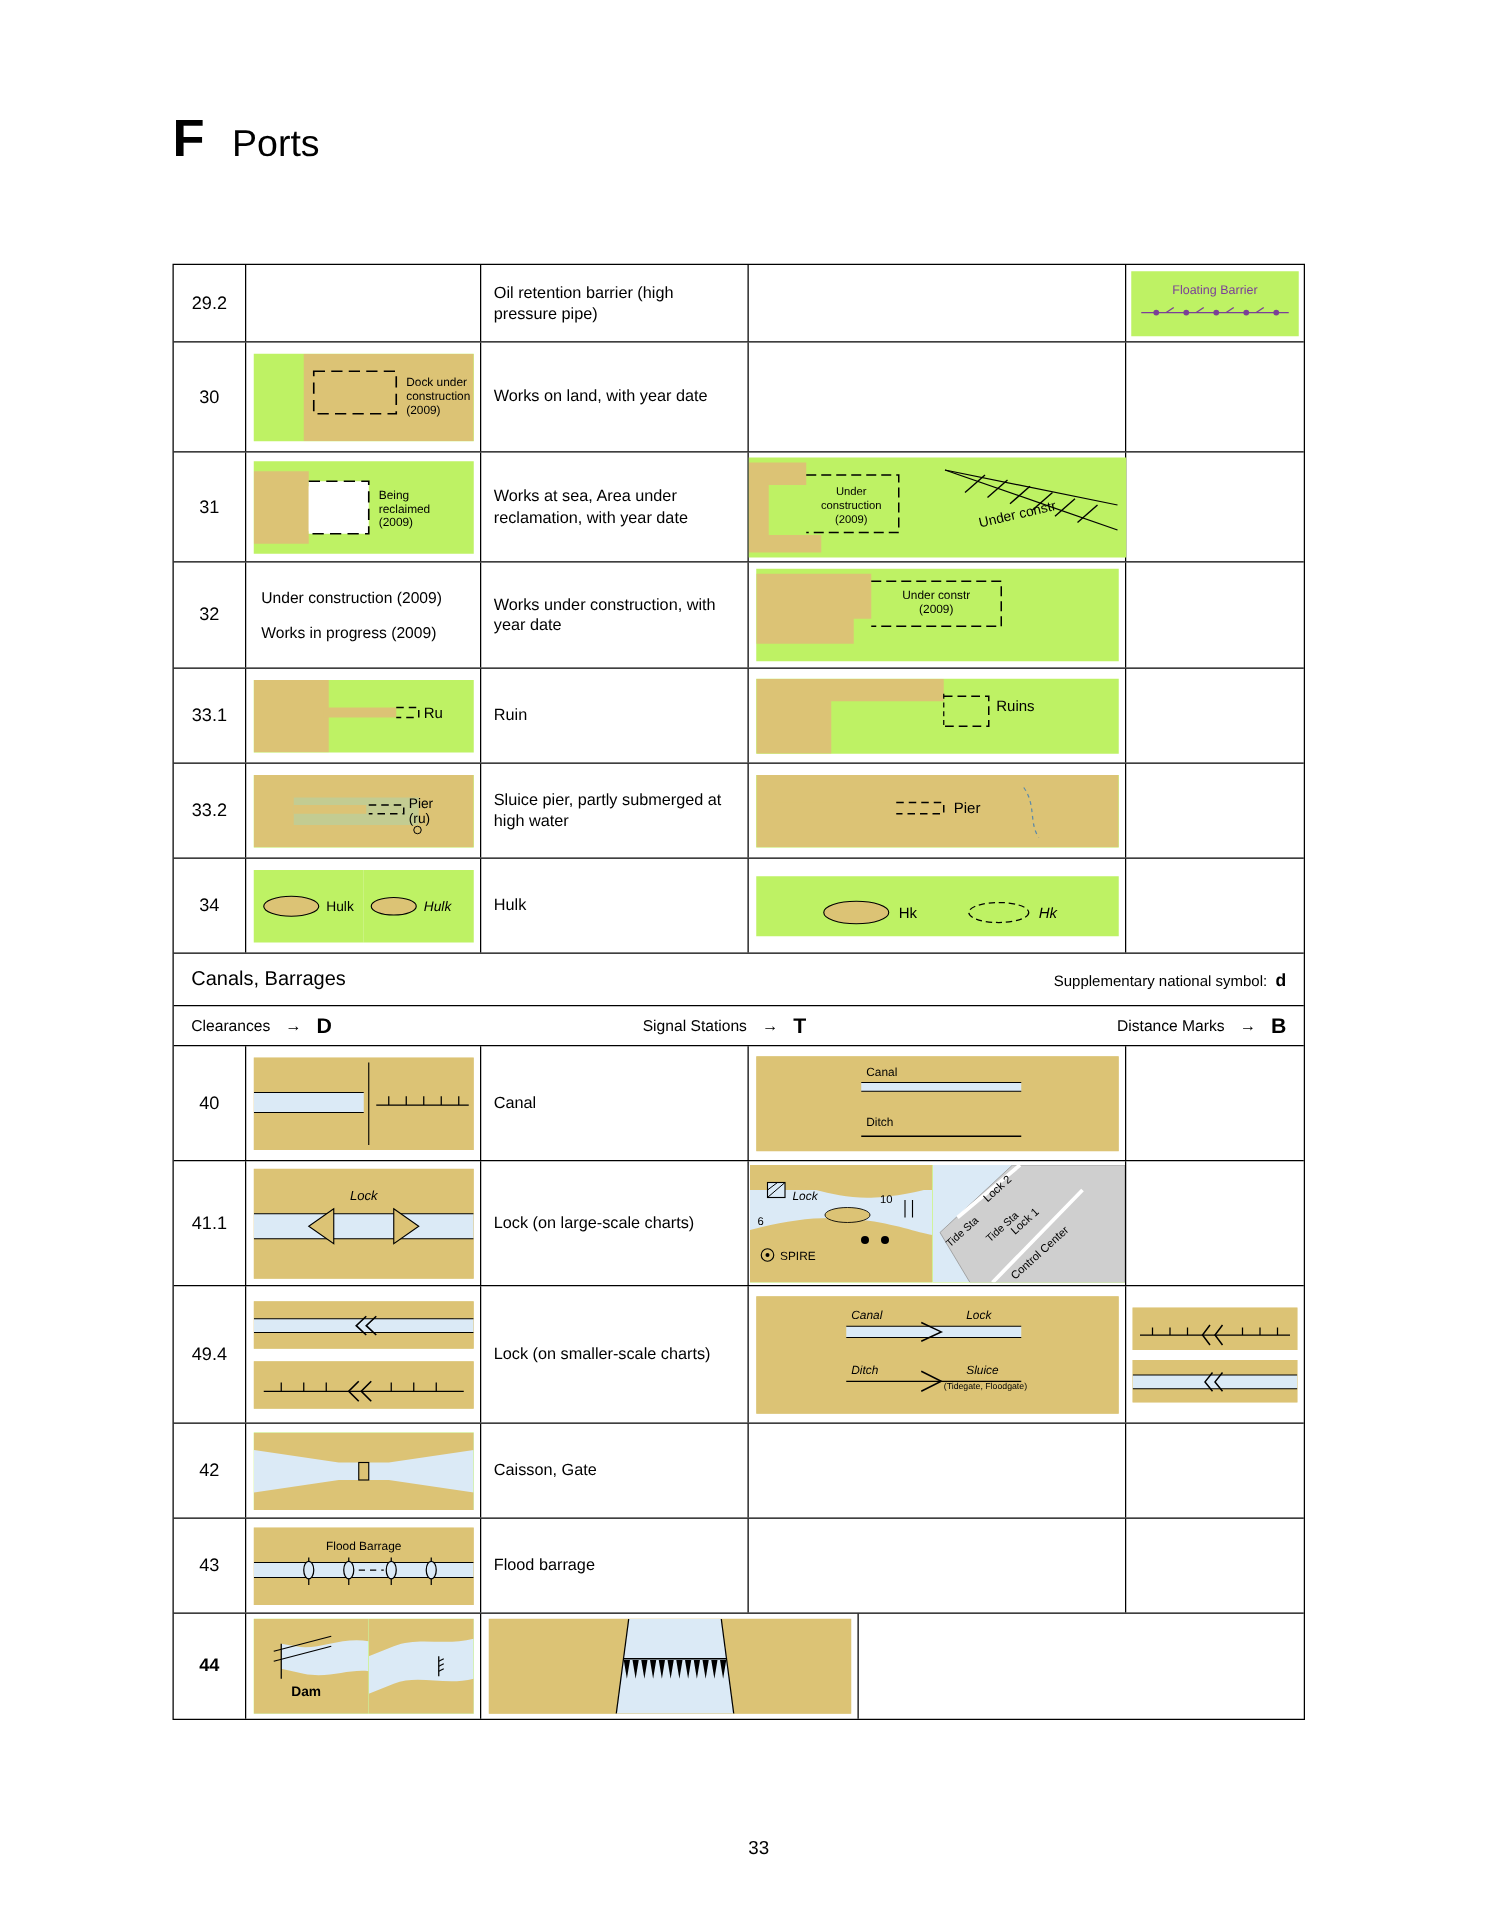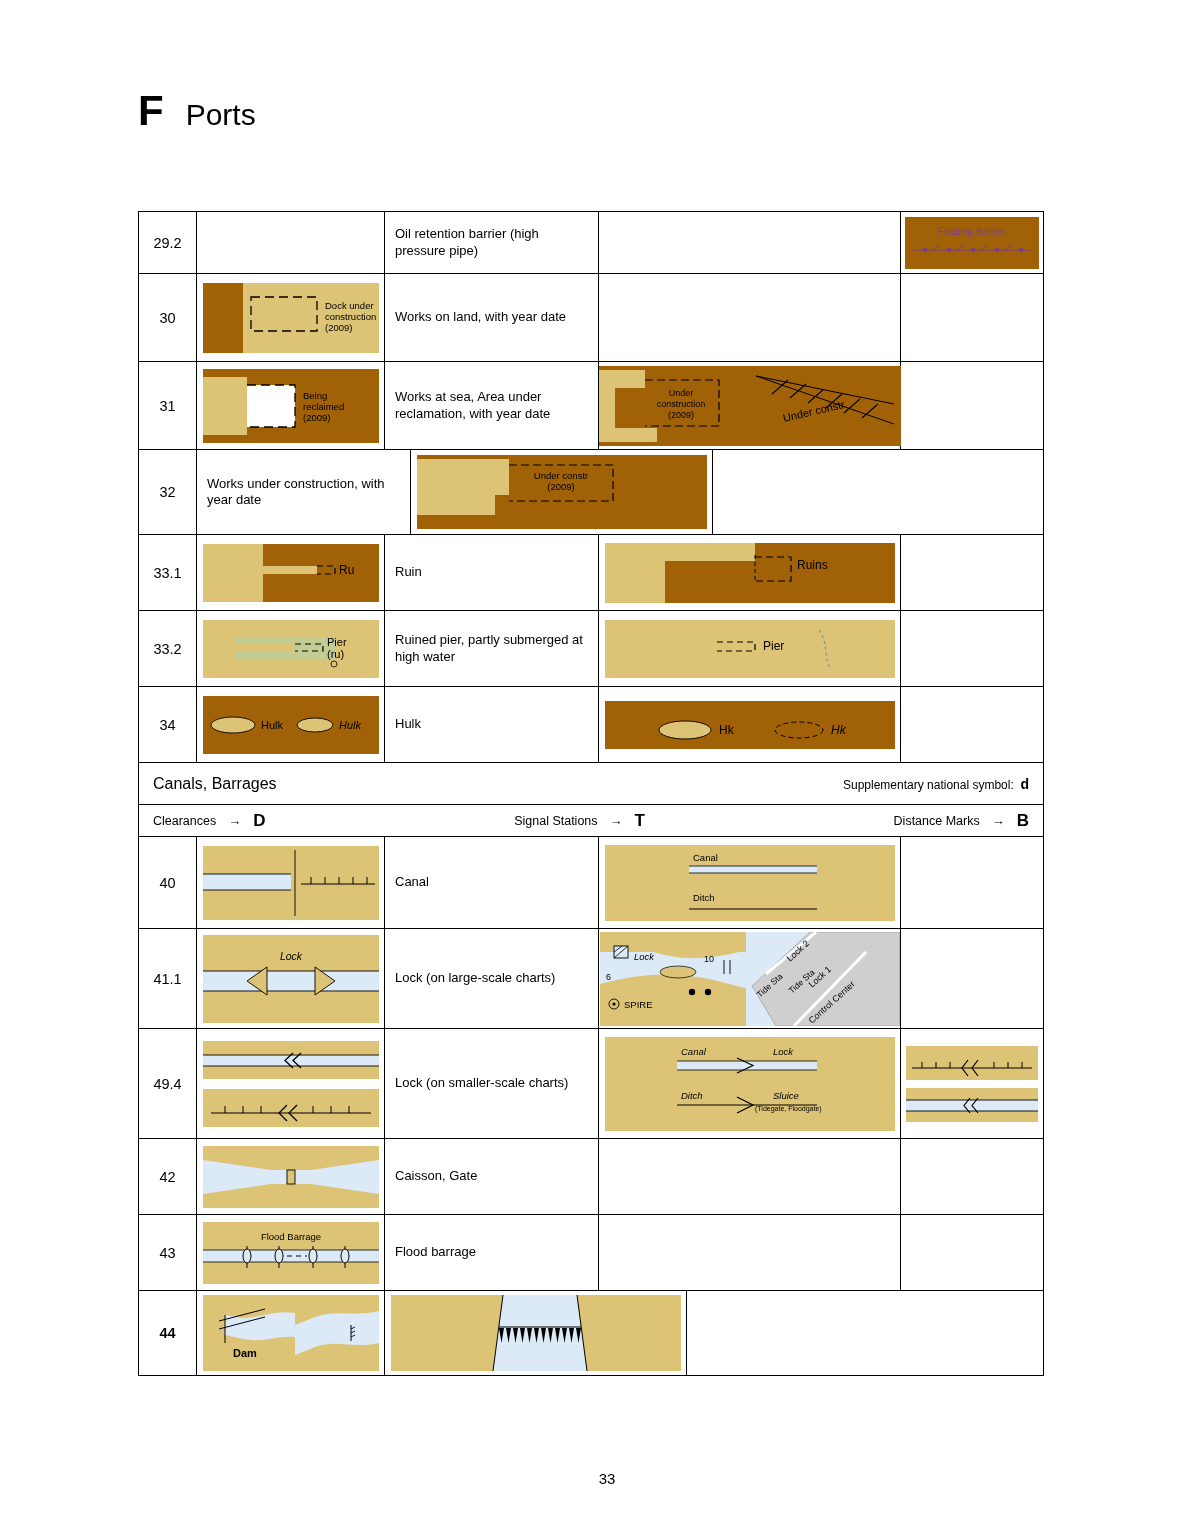--- a/index.html
+++ b/index.html
@@ -24,21 +24,21 @@
   .row:last-child{border-bottom:none;}
   .c-num{width:58px;flex:0 0 58px;border-right:1px solid #000;display:flex;align-items:center;justify-content:center;font-size:14.5px;box-sizing:border-box;}
   .c-sym1{width:188px;flex:0 0 188px;border-right:1px solid #000;display:flex;align-items:center;justify-content:center;box-sizing:border-box;position:relative;}
   .c-desc{width:214px;flex:0 0 214px;border-right:1px solid #000;display:flex;align-items:center;box-sizing:border-box;padding:6px 10px;font-size:13px;line-height:1.25;}
   .c-sym2{width:302px;flex:0 0 302px;border-right:1px solid #000;display:flex;align-items:center;justify-content:center;box-sizing:border-box;position:relative;}
   .c-sym3{width:141px;flex:0 0 141px;display:flex;align-items:center;justify-content:center;box-sizing:border-box;position:relative;}
 
   
   .sw{position:relative;overflow:hidden;background:#dbeaf6;}
   .land{background:#dcc375;}
-  .sea{background:#a16207;}
+  .sea{background:#bef264;}
 
   
   .band{display:flex;align-items:center;justify-content:space-between;padding:10px 14px;border-bottom:1px solid #000;box-sizing:border-box;}
   .band .bt{font-size:16px;}
   .band .sup{font-size:12px;}
   .band .sup b{font-size:14px;}
   .refs{display:flex;align-items:center;border-bottom:1px solid #000;box-sizing:border-box;padding:7px 14px;font-size:12.5px;}
   .refs .grp{display:flex;align-items:center;gap:12px;}
   .refs .arrow{font-size:13px;}
   .refs .big{font-size:17px;font-weight:bold;}
@@ -150,20 +150,24 @@
               <text class="lbl" x="40" y="56" font-size="11" transform="rotate(-13 40 56)">Under constr</text>
             </svg>
           </div>
         </div>
       </div>
       <div class="c-sym3"></div>
     </div>
 
     <div class="row" style="height:85px;">
       <div class="c-num">32</div>
+      <div class="c-sym1" style="flex-direction:column;align-items:flex-start;justify-content:center;padding-left:12px;">
+        <div style="font-size:12.5px;margin-bottom:14px;">Under construction (2009)</div>
+        <div style="font-size:12.5px;">Works in progress (2009)</div>
+      </div>
       <div class="c-desc">Works under construction, with year date</div>
       <div class="c-sym2">
         <div class="sw sea" style="width:290px;height:74px;">
           <svg width="290" height="74" viewBox="0 0 290 74">
             <path d="M0 4 L92 4 L92 40 L78 40 L78 60 L0 60 Z" fill="#dcc375"></path>
             <path d="M92 10 L196 10 L196 46 L92 46" fill="none" stroke="#000" stroke-width="1.2" stroke-dasharray="8,4"></path>
             <text class="lbl" x="144" y="24" font-size="9.5" text-anchor="middle">Under constr</text>
             <text class="lbl" x="144" y="35" font-size="9.5" text-anchor="middle">(2009)</text>
           </svg>
         </div>
@@ -205,21 +209,21 @@
             <rect x="0" y="0" width="176" height="58" fill="#dcc375"></rect>
             <rect x="32" y="18" width="100" height="22" fill="#c3cc92"></rect>
             <rect x="32" y="24" width="58" height="7" fill="#dcc375"></rect>
             <path d="M92 24 L120 24 L120 31 L92 31" fill="none" stroke="#000" stroke-width="1.2" stroke-dasharray="6,4"></path>
             <text class="lbl" x="124" y="26" font-size="11">Pier</text>
             <text class="lbl" x="124" y="38" font-size="11">(ru)</text>
             <circle cx="131" cy="44" r="3" fill="none" stroke="#000" stroke-width="0.8"></circle>
           </svg>
         </div>
       </div>
-      <div class="c-desc">Ruined pier, partly submerged at high water</div>
+      <div class="c-desc">Sluice pier, partly submerged at high water</div>
       <div class="c-sym2">
         <div class="sw sea" style="width:290px;height:58px;">
           <svg width="290" height="58" viewBox="0 0 290 58">
             <rect x="0" y="0" width="290" height="58" fill="#dcc375"></rect>
             <rect x="12" y="22" width="100" height="9" fill="#dcc375" stroke="none"></rect>
             <path d="M112 22 L150 22 L150 31 L112 31" fill="none" stroke="#000" stroke-width="1.2" stroke-dasharray="6,4"></path>
             <text class="lbl" x="158" y="30" font-size="12">Pier</text>
             <path d="M214 10 C224 24, 218 38, 226 50" stroke="#5d8aa8" stroke-width="1" fill="none" stroke-dasharray="3,3"></path>
           </svg>
         </div>

